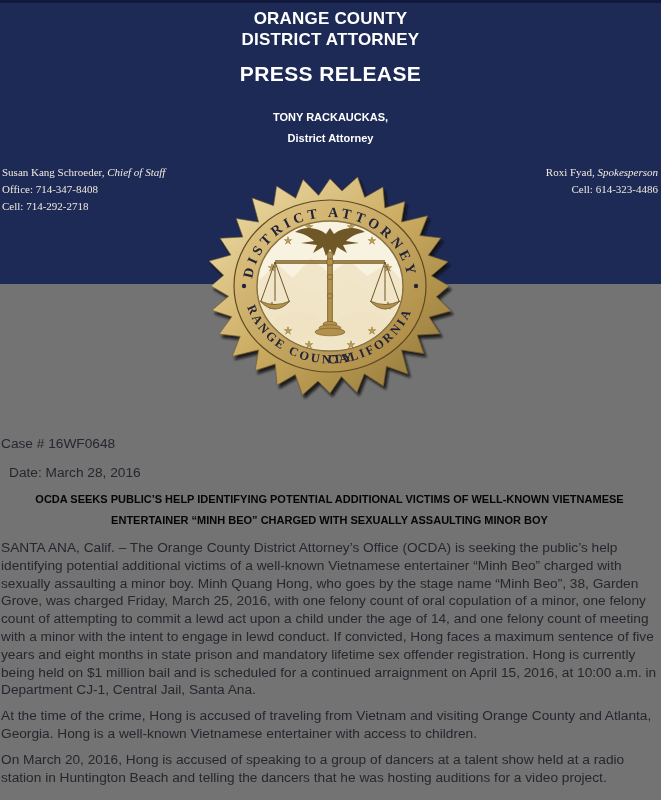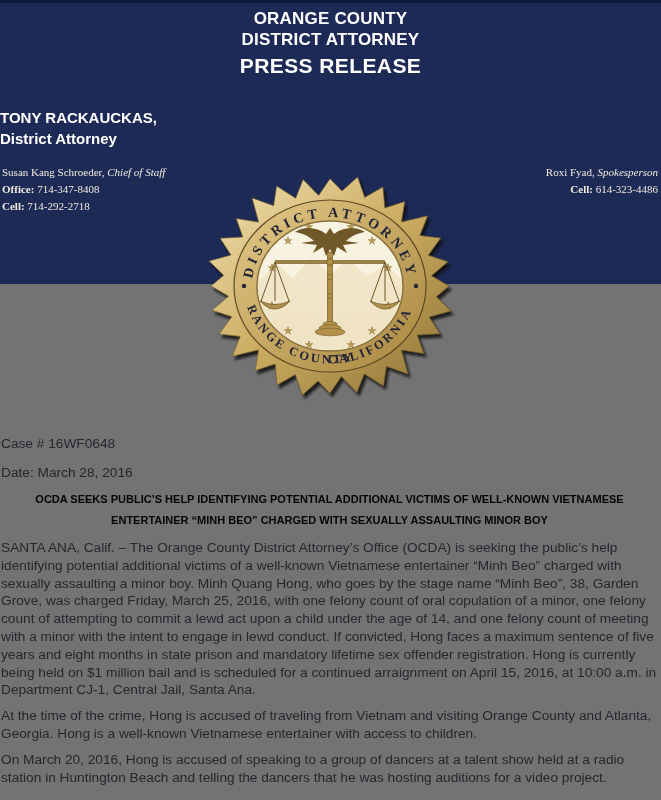--- a/index.html
+++ b/index.html
@@ -11,47 +11,47 @@
   
   .banner {
     position:absolute; left:0; top:0; width:661px; height:284px;
     background:#1E2A56; border-top:3px solid #10193B;
   }
   .org {
     position:absolute; top:5px; left:0; width:100%; text-align:center;
     color:#ffffff; font-weight:700; font-size:17px; line-height:21px; letter-spacing:0.2px;
   }
   .press {
-    position:absolute; top:51px; left:0; width:100%; text-align:center;
+    position:absolute; top:59px; left:0; width:100%; text-align:center;
     color:#ffffff; font-weight:700; font-size:21px; letter-spacing:0.4px;
   }
   .da {
-    position:absolute; top:104px; left:0; width:100%; text-align:left;
-    color:#ffffff; font-weight:700; font-size:15px; line-height:21px;
+    position:absolute; top:104px; left:0; width:100%; text-align:center;
+    color:#ffffff; font-weight:700; font-size:11px; line-height:21px;
   }
   .contact {
     position:absolute; top:161px;
     font-family:"Liberation Serif", serif; font-size:11px; line-height:17px;
     color:#EFEBDE;
   }
   .contact.left  { left:2px; }
   .contact.right { right:3px; text-align:right; }
-  .contact b { font-weight:700; }
+  .contact b { font-weight:400; }
   .contact i { font-style:italic; }
 
   
   .seal { position:absolute; left:205px; top:174px; width:250px; height:228px; }
 
   
   .content {
     position:absolute; left:1px; top:435px; width:657px;
     color:#26262E; font-size:13.7px;
   }
   .case-line { line-height:18px; }
-  .date-line { margin-top:11px; line-height:18px; }
+  .date-line { margin-top:11px; line-height:18px;padding-left:8px; }
   .headline {
     margin:7px 14px 0 14px; text-align:center;
     font-size:11px; line-height:21px; font-weight:700; color:#050505;
   }
   .content p { margin-top:8px; line-height:17.8px; text-align:left; }
 </style>
 </head>
 <body>
 
 <div class="page">

